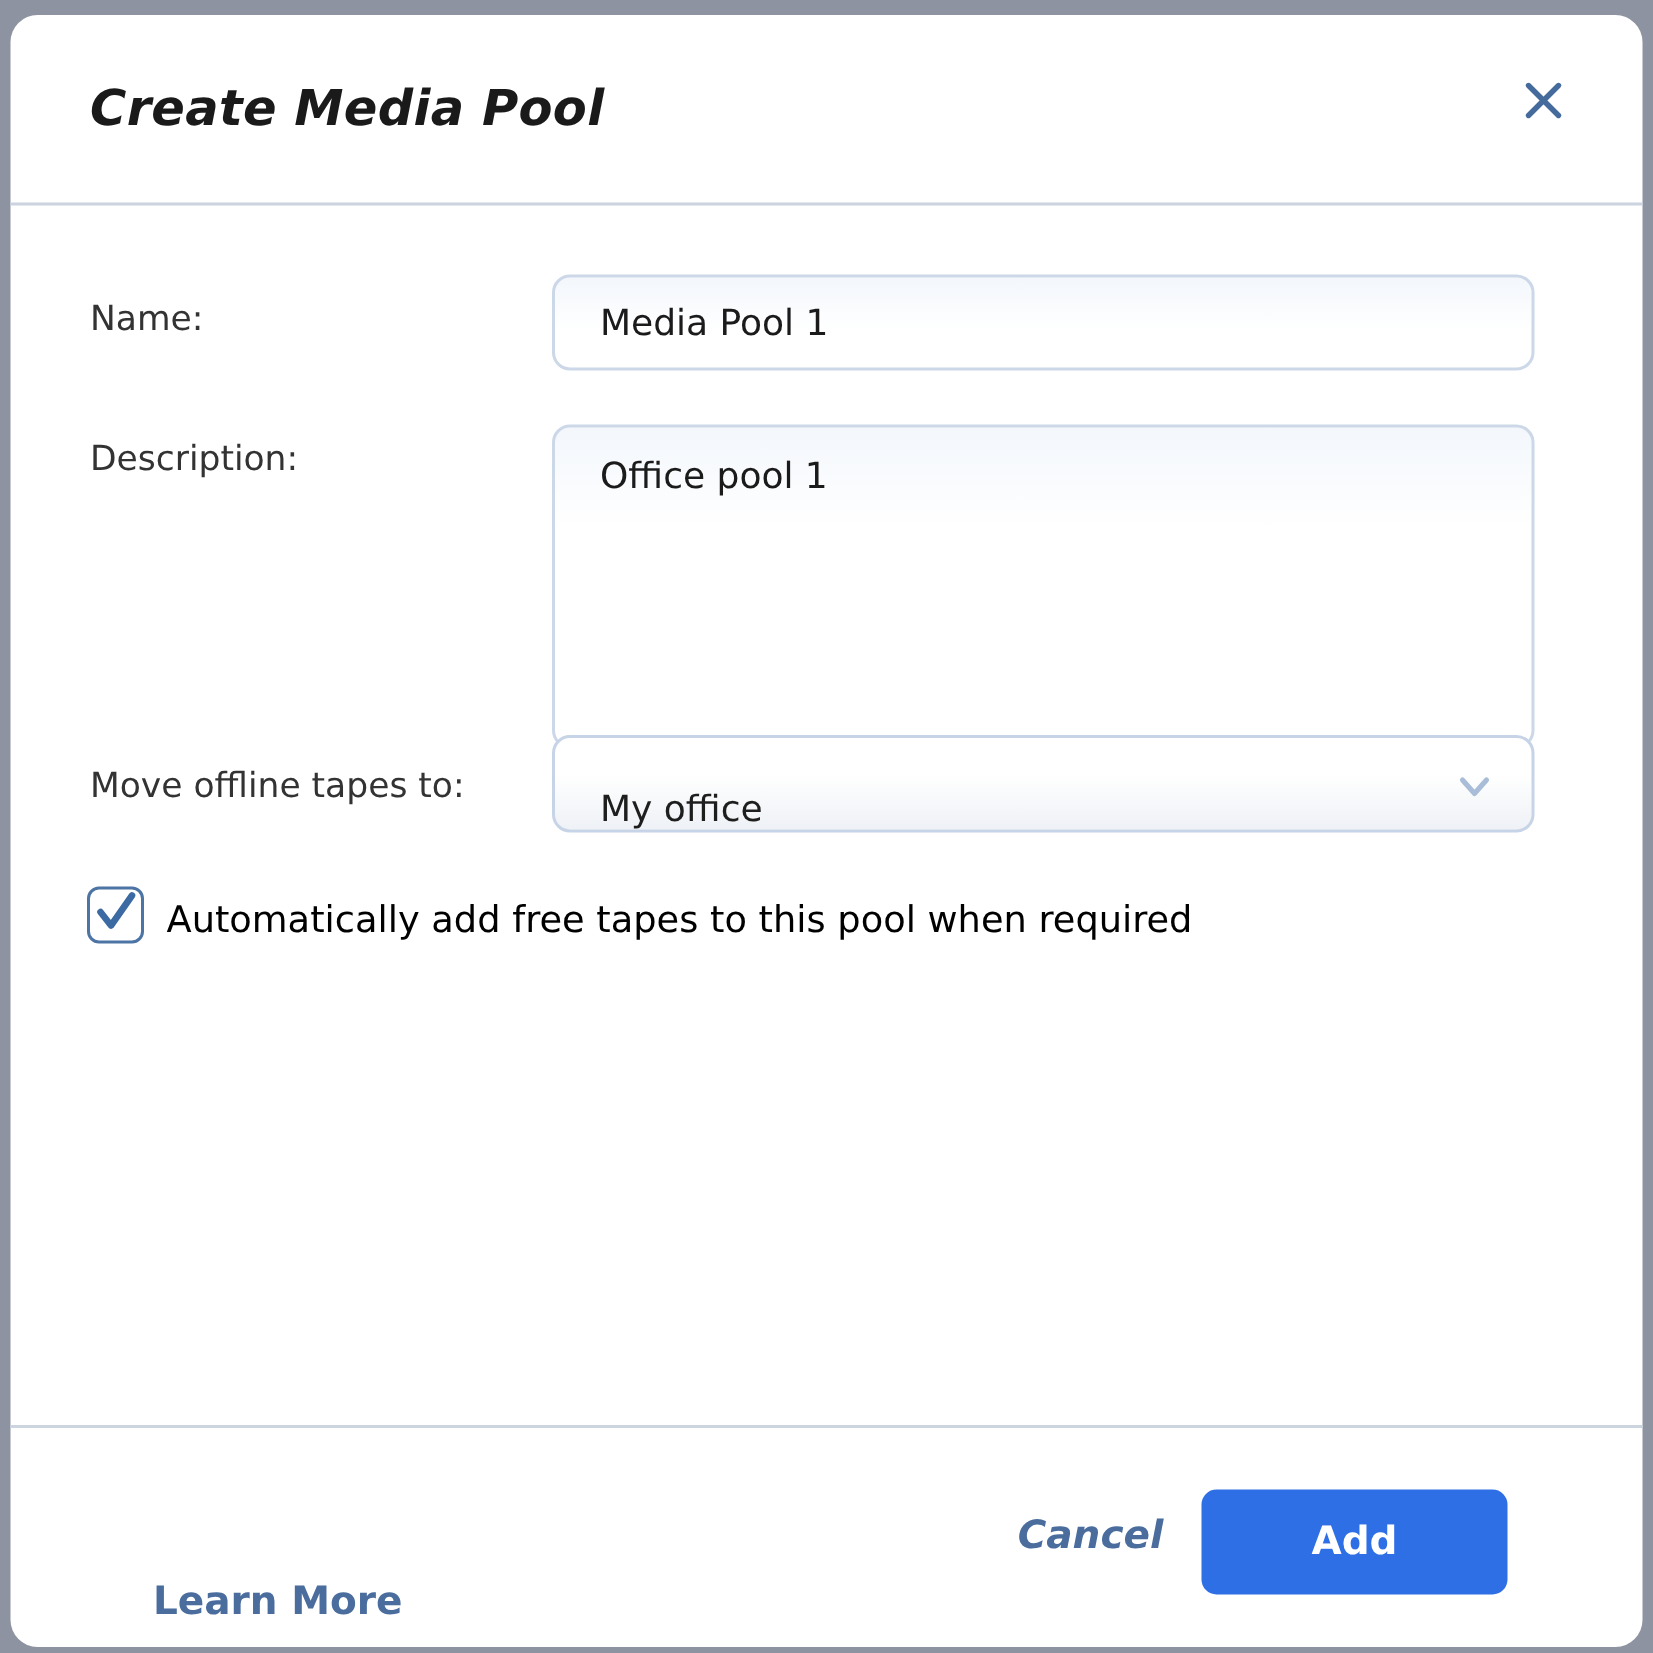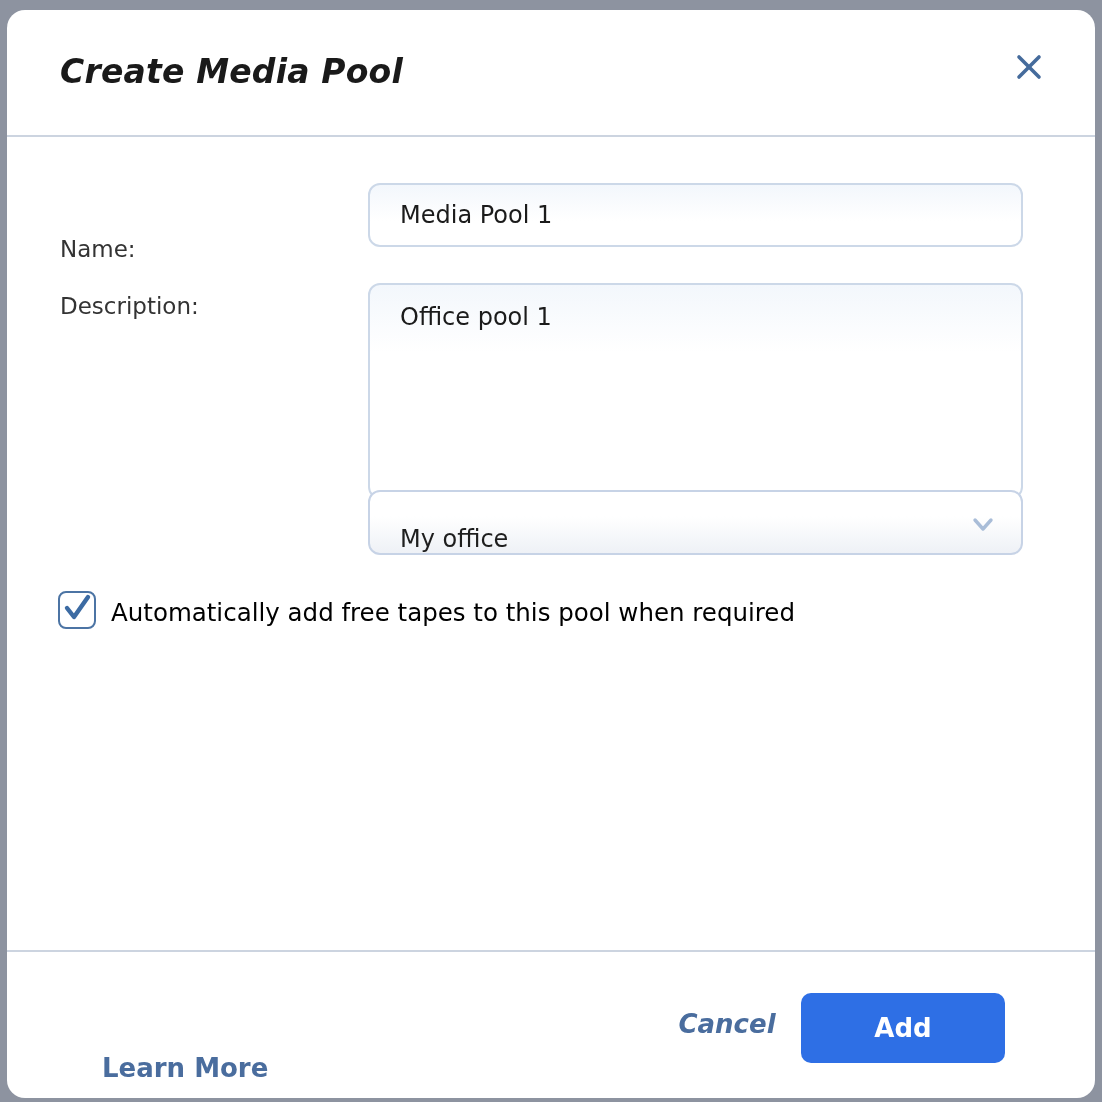--- a/index.html
+++ b/index.html
@@ -84,26 +84,27 @@
     <button class="close-btn">
       <span>
         <svg width="34" height="34" viewBox="0 0 34 34">
           <line x1="7" y1="7" x2="27" y2="27" stroke="#456b9c" stroke-width="3.6" stroke-linecap="round"></line>
           <line x1="27" y1="7" x2="7" y2="27" stroke="#456b9c" stroke-width="3.6" stroke-linecap="round"></line>
         </svg>
       </span>
     </button>
   </div>
 
-  <label class="field-label" style="top:190px;margin-top:36px;">Name:</label>
+  <label class="field-label" style="top:190px;">Name:</label>
   <input id="name-input" class="txt-input" type="text" value="Media Pool 1" style="">
 
   <label class="field-label" style="top:283px;">Description:</label>
   <textarea id="desc-input" class="txt-input" style="">Office pool 1</textarea>
 
+  <label class="field-label" style="top:501px;">Move offline tapes to:</label>
   <div class="select-box">
     <span class="select-value">My office</span>
     <span class="select-chevron">
       <svg width="32" height="28" viewBox="0 0 32 28">
         <polyline points="8,10 16,19 24,10" fill="none" stroke="#a9bdd8" stroke-width="3.4" stroke-linecap="round" stroke-linejoin="round"></polyline>
       </svg>
     </span>
   </div>
 
   <div class="checkbox">

